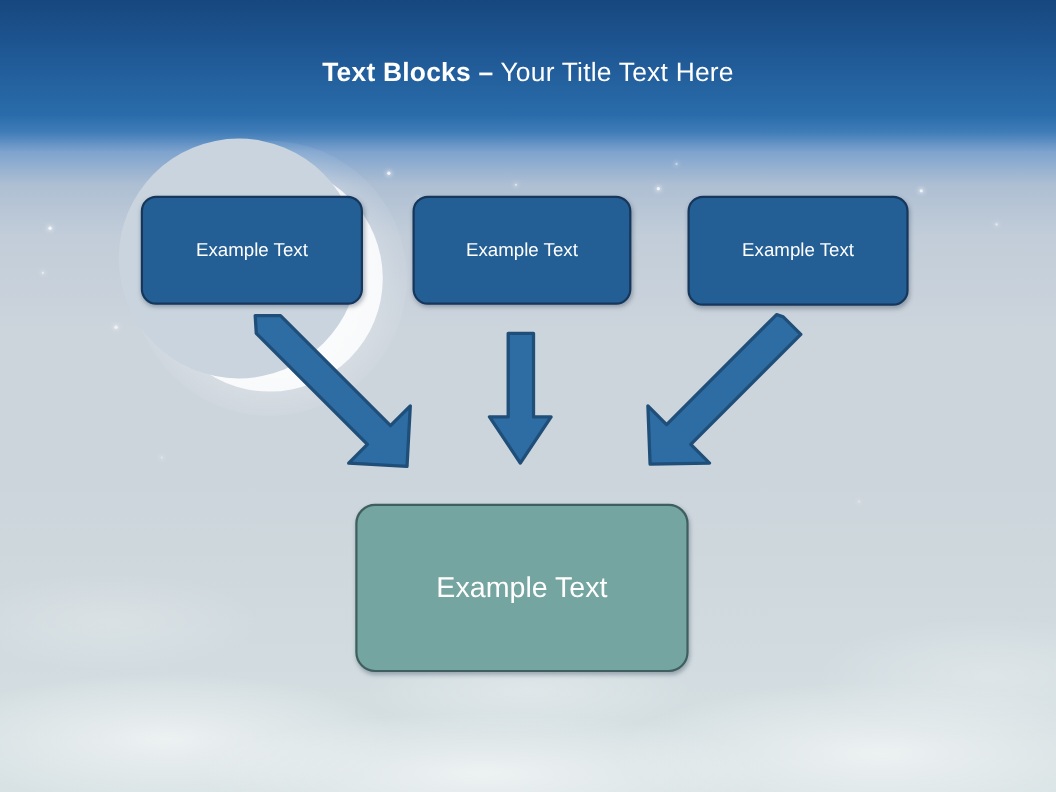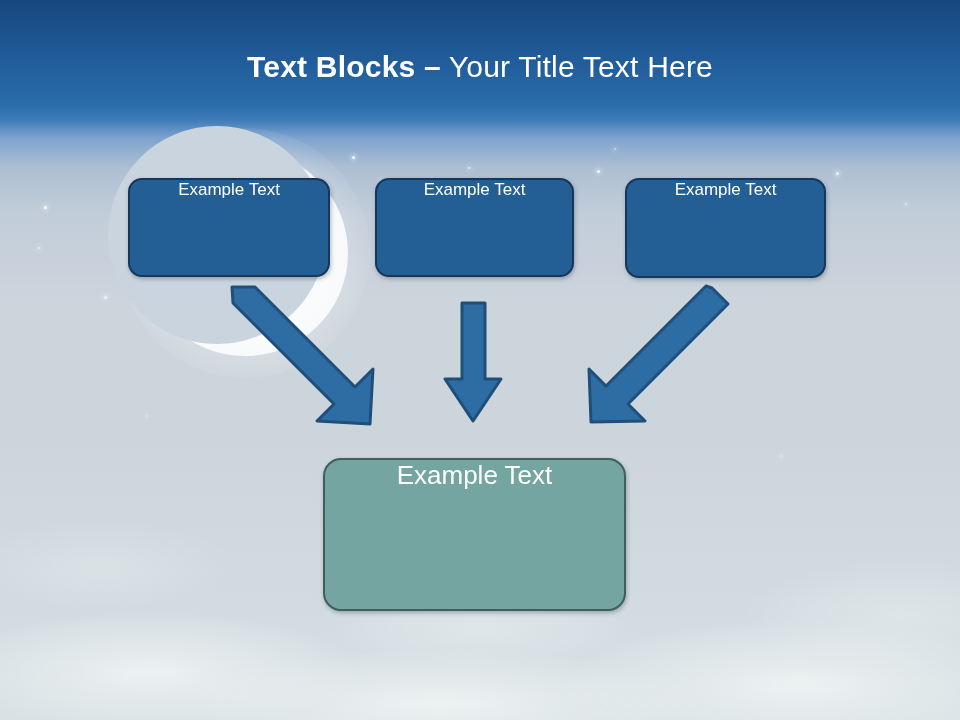--- a/index.html
+++ b/index.html
@@ -60,31 +60,31 @@
   }
 
   
   .star{position:absolute;border-radius:50%;background:#ffffff;opacity:.85;
         box-shadow:0 0 4px 1px rgba(255,255,255,.7);}
 
   
   .title{
     position:absolute;left:0;top:50px;width:960px;
     text-align:center;color:#ffffff;
-    font-size:30px;line-height:34px;letter-spacing:.2px;
+    font-size:24px;line-height:34px;letter-spacing:.2px;
     white-space:nowrap;
   }
   .title b{font-weight:bold;}
   .title span.reg{font-weight:normal;}
 
   
   .tbox{
     position:absolute;
     border-radius:14px;
-    display:flex;justify-content:center;
+    display:flex;align-items:center;justify-content:center;
     color:#ffffff;text-align:center;
     box-shadow:1px 2px 4px rgba(40,60,80,.35);
     box-sizing:border-box;
   }
   .tbox.blue{
     background:#235f95;
     border:2px solid #16365c;
     font-size:17px;
   }
   .tbox.teal{

